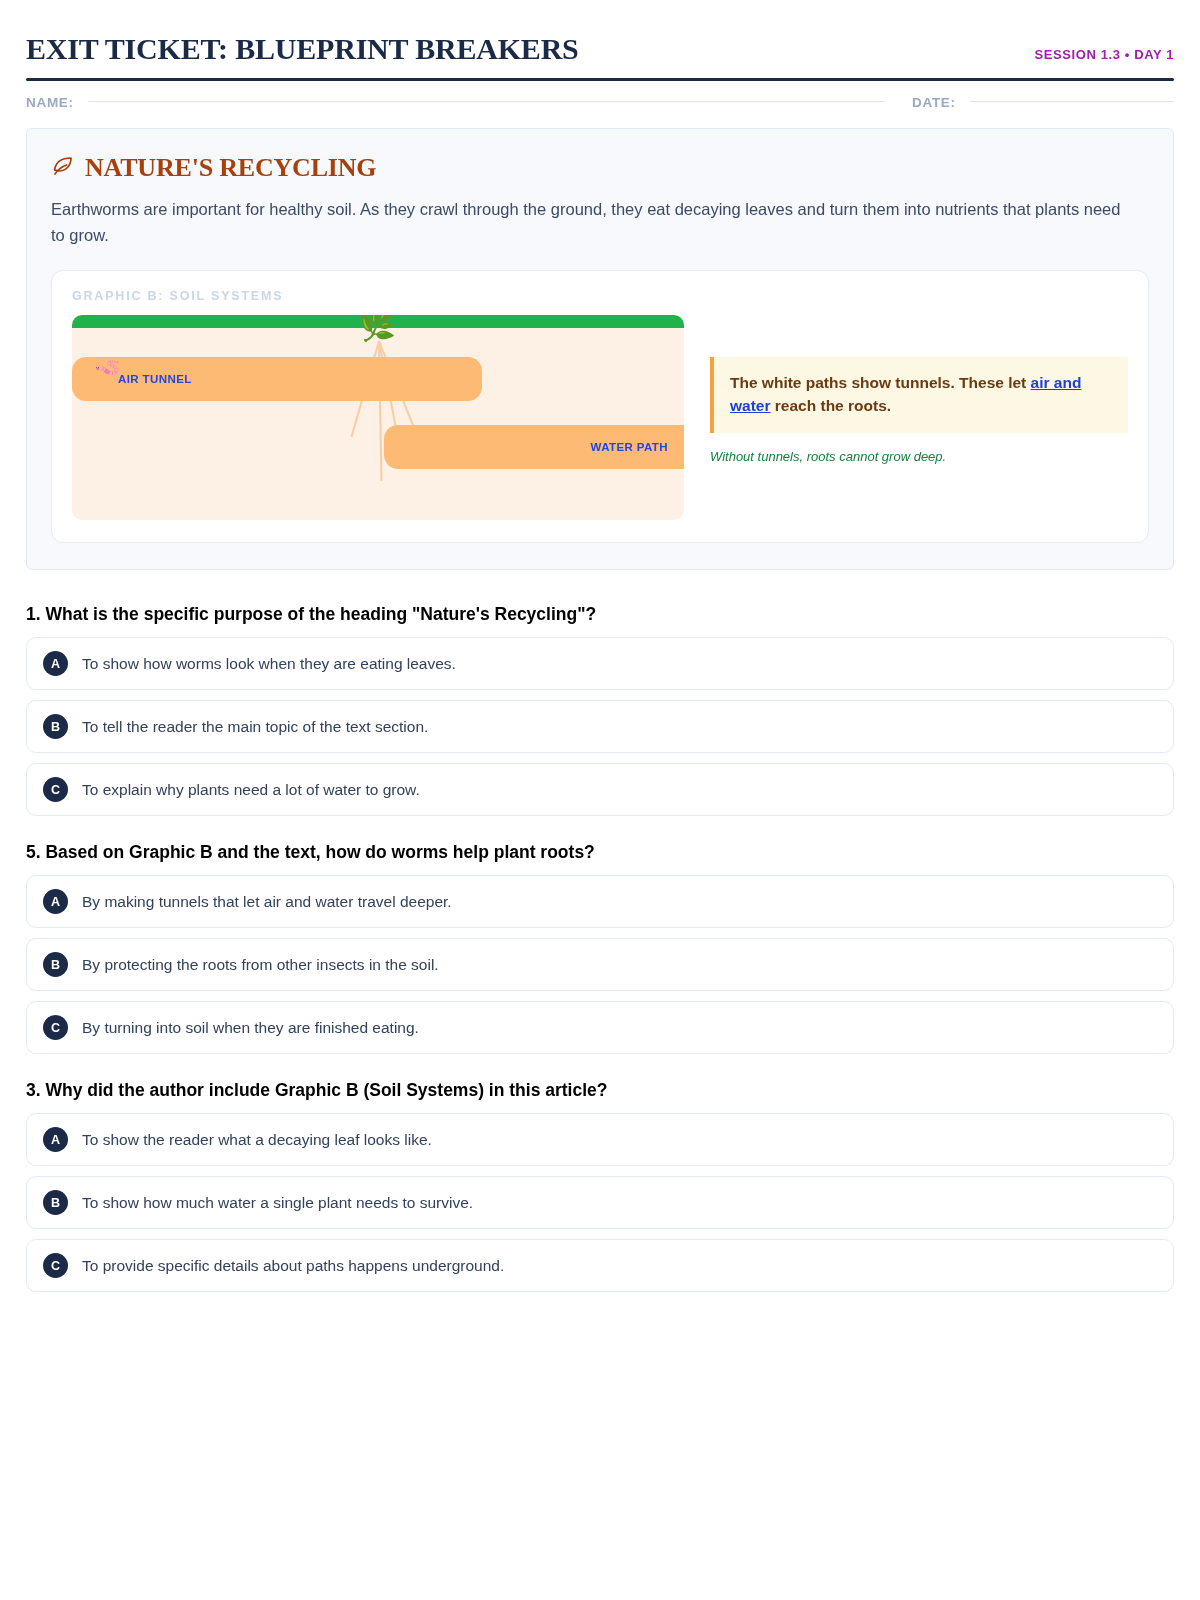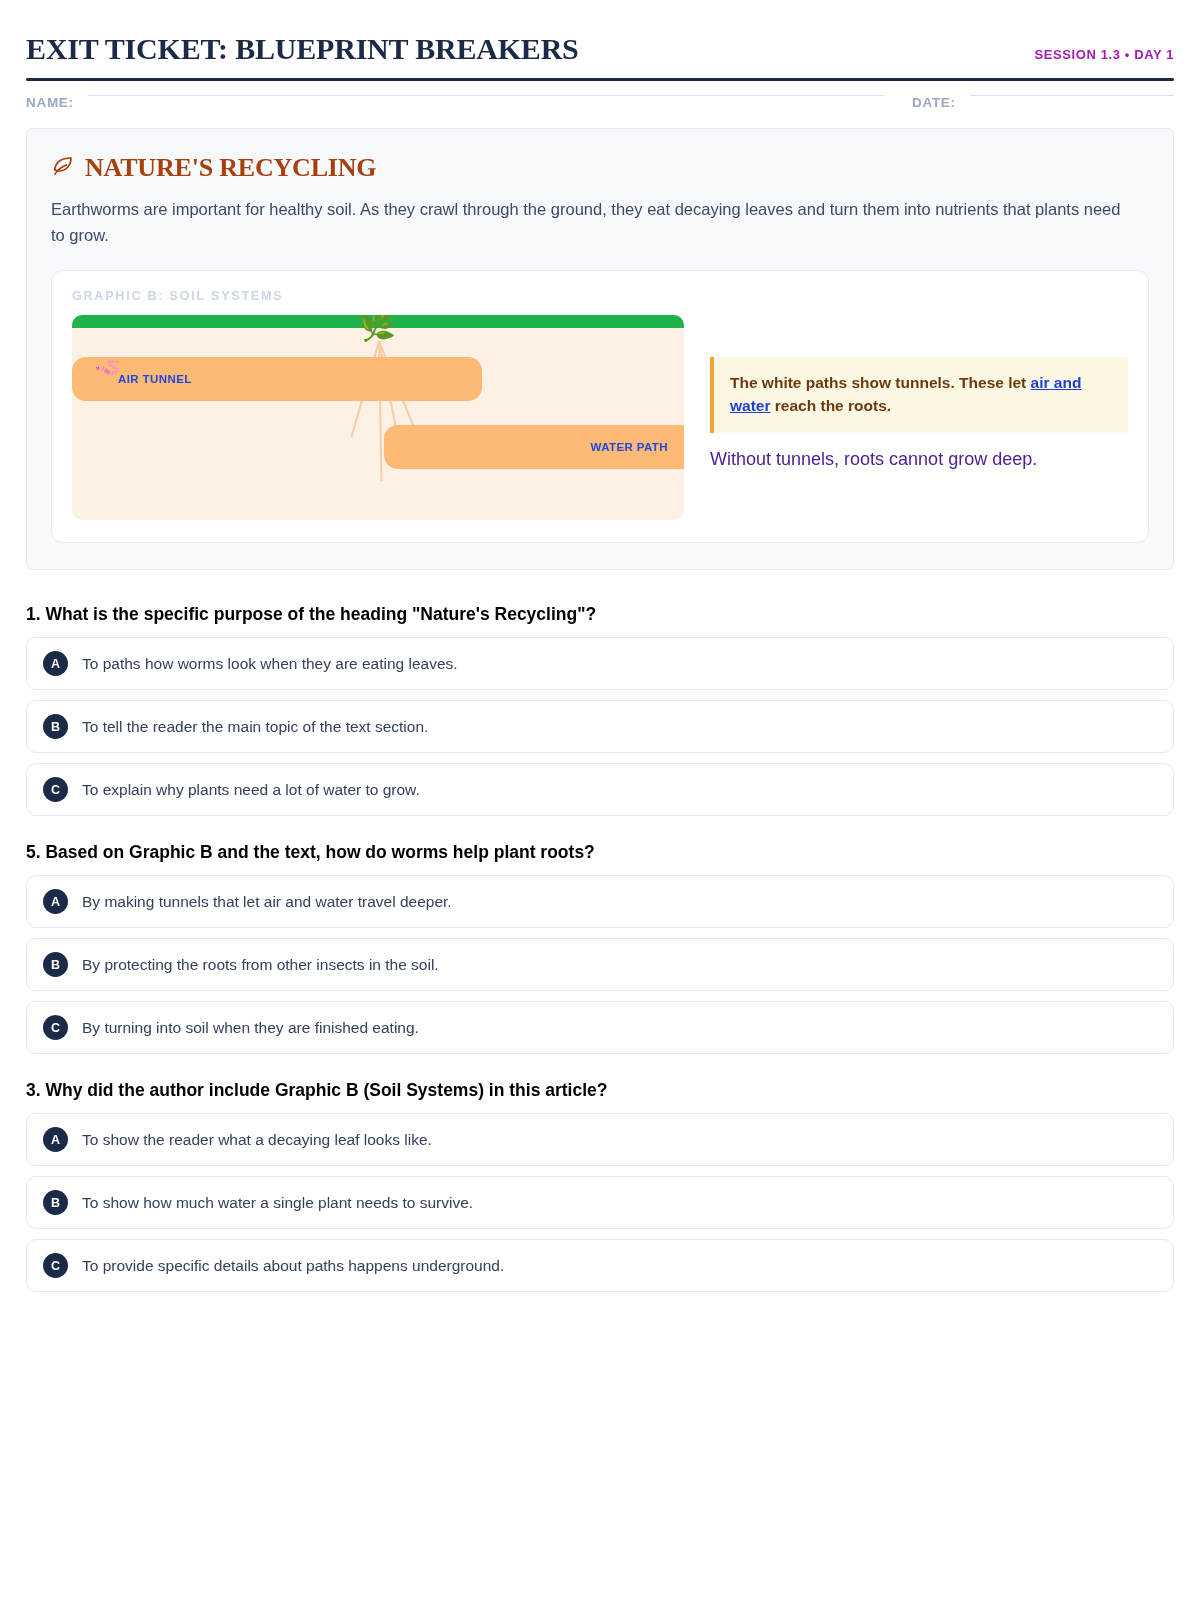--- a/index.html
+++ b/index.html
@@ -49,21 +49,21 @@
     margin-bottom: 14px;
   }
 
   
   .id-row {
     display: flex;
     align-items: flex-end;
     gap: 28px;
     padding-bottom: 16px;
   }
-  .id-field { display: flex; align-items: flex-start; gap: 14px; }
+  .id-field { display: flex; align-items: center; gap: 14px; }
   .id-field.name { flex: 1 1 auto; }
   .id-field.date { flex: 0 0 262px; }
   .id-label {
     font-size: 13.5px;
     font-weight: 600;
     letter-spacing: 0.7px;
     color: #9aa9c2;
     text-transform: uppercase;
     white-space: nowrap;
     padding-bottom: 2px;
@@ -218,22 +218,23 @@
     font-weight: 700;
     line-height: 1.5;
     color: #6b3a12;
   }
   .callout-text .hl {
     color: #1e3fd6;
     text-decoration: underline;
   }
   .graphic-caption {
     margin-top: 16px;
-    font-size: 18px;
-    color: #4c1d95;
+    font-size: 13px;
+    font-style: italic;
+    color: #15803d;
   }
 
   
   .question-block { margin-bottom: 26px; }
   .question-prompt {
     font-size: 17.5px;
     font-weight: 700;
     color: #000000;
     margin-bottom: 12px;
   }
@@ -338,21 +339,21 @@
       </div>
     </div>
   </div>
 
   <div>
 
     <div class="question-block">
       <div class="question-prompt">1. What is the specific purpose of the heading "Nature's Recycling"?</div>
       <div class="option-row">
         <span class="option-badge">A</span>
-        <span class="option-text">To paths how worms look when they are eating leaves.</span>
+        <span class="option-text">To show how worms look when they are eating leaves.</span>
       </div>
       <div class="option-row">
         <span class="option-badge">B</span>
         <span class="option-text">To tell the reader the main topic of the text section.</span>
       </div>
       <div class="option-row">
         <span class="option-badge">C</span>
         <span class="option-text">To explain why plants need a lot of water to grow.</span>
       </div>
     </div>

